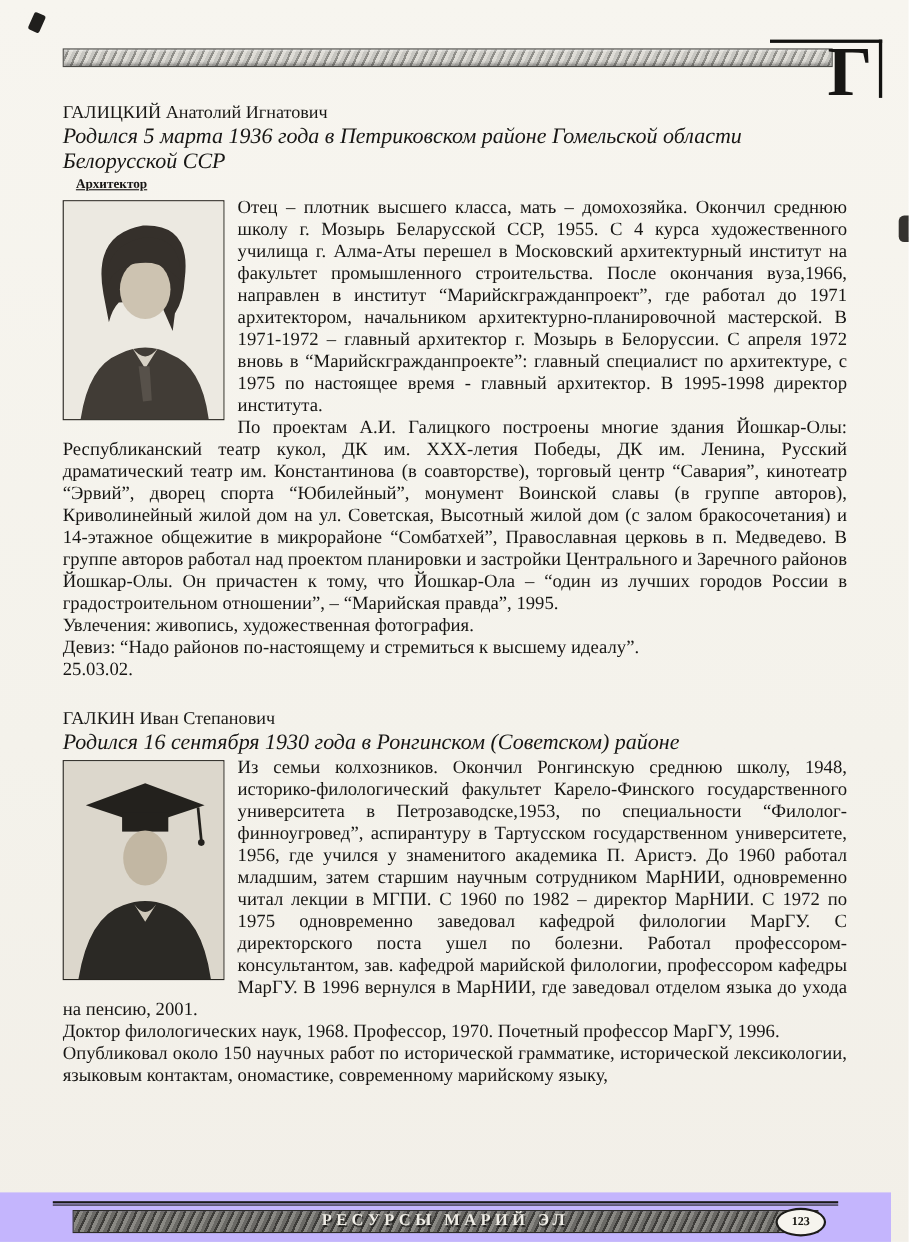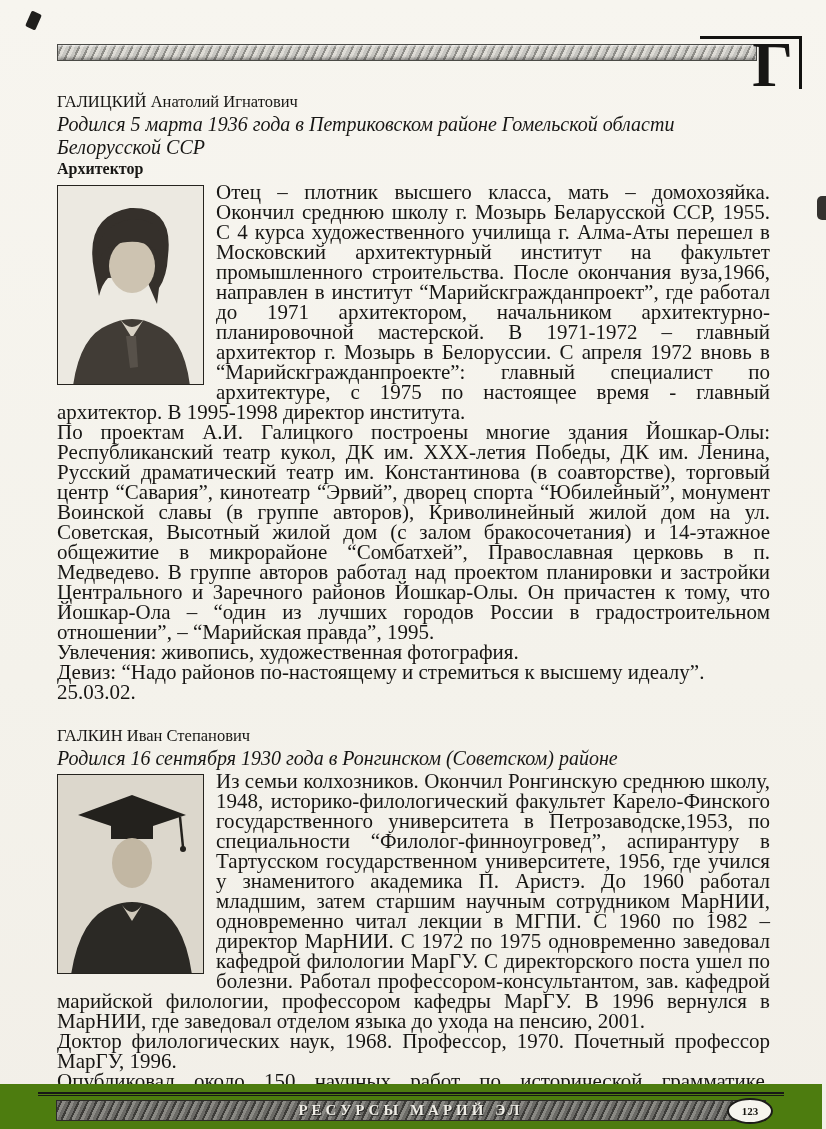--- a/index.html
+++ b/index.html
@@ -33,37 +33,37 @@
     position: absolute; right: 6px; top: 0;
     font-size: 64px; font-weight: 700; line-height: 52px;
   }
 
   
   .content { padding: 0 56px 0 57px; }
   .entry { position: relative; }
   .entry + .entry { margin-top: 24px; }
   .entry-name { font-size: 16.5px; font-weight: 400; margin: 0 0 1px 0; }
   .entry-born { font-size: 20px; font-style: italic; margin: 0 0 1px 0; }
-  .entry-role { font-size: 16px; font-weight: 700; margin: 0 0 4px 0; }
-  .bio { font-size: 21px; line-height: 20px; }
+  .entry-role { font-size: 12px; font-weight: 700; margin: 0 0 4px 12px; text-decoration: underline; }
+  .bio { font-size: 17px; line-height: 20px; }
   .bio p { margin: 0; text-align: justify; }
   .photo {
     float: left;
     width: 147px; height: 200px;
     margin: 3px 12px 3px 0;
     border: 1px solid #26241f;
     background: #e9e6df;
     overflow: hidden;
   }
   .photo svg { display: block; }
 
   
   .footer {
-    position: absolute; left: 0; right: 4px; bottom: 0;
-    padding: 8px 0 8px; background: #4d7c0f;
+    position: absolute; left: 0; right: 16px; bottom: 0;
+    padding: 8px 10px 8px; background: #c4b5fd;
   }
   .footer-rule {
     margin: 0 38px 4px 38px; height: 4px;
     border-top: 2px solid #181816;
     border-bottom: 1px solid #181816;
   }
   .footer-bar {
     position: relative;
     margin: 0 56px; height: 21px;
     background: repeating-linear-gradient(115deg, #6b6a66 0 3px, #3d3c39 3px 5px, #8a8984 5px 8px);

